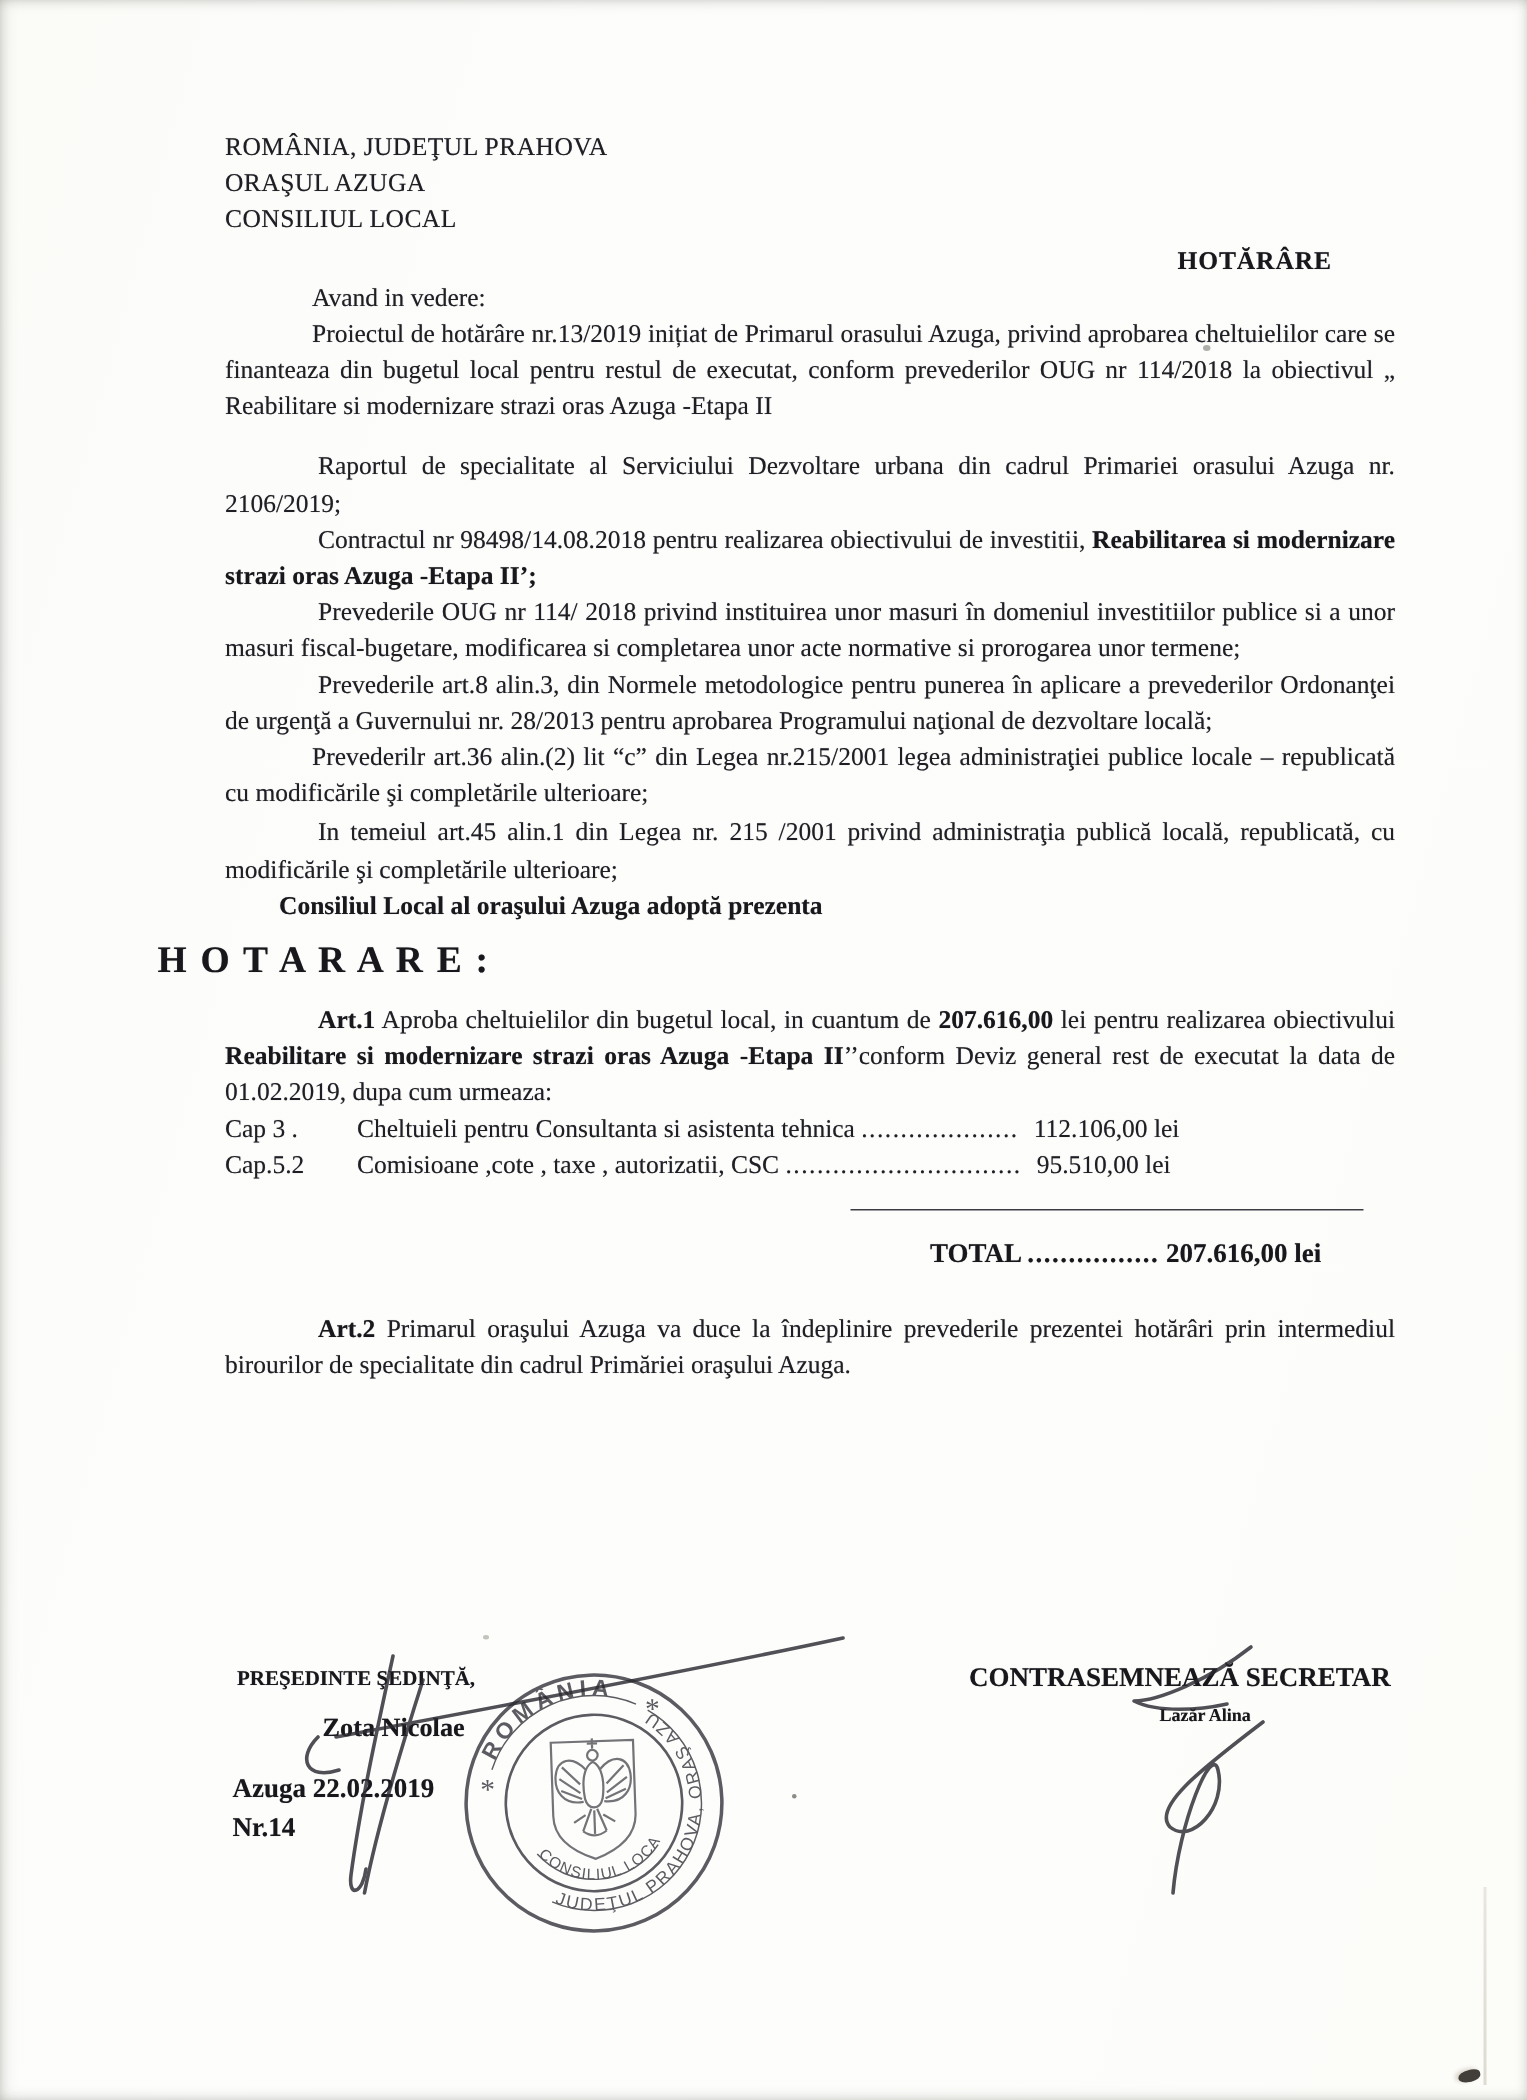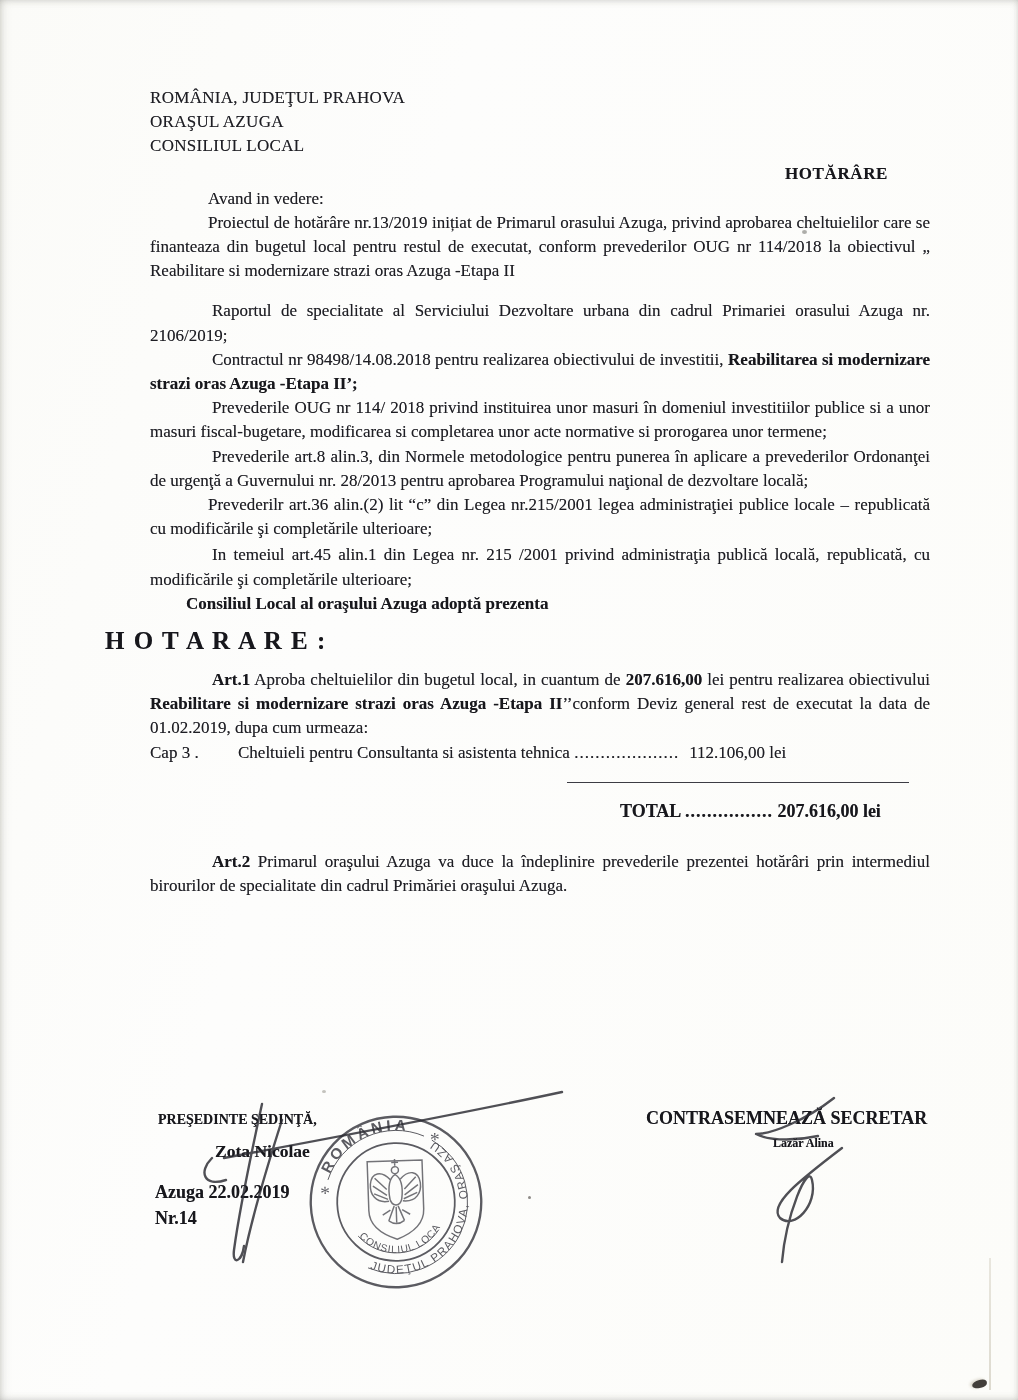--- a/index.html
+++ b/index.html
@@ -72,20 +72,23 @@
     <p class="indent2 tx" style="margin-top:2px;">In temeiul art.45 alin.1 din Legea nr. 215 /2001 privind administraţia publică locală, republicată, cu modificările şi completările ulterioare;</p>
     <p class="consiliul tx">Consiliul Local al oraşului Azuga adoptă prezenta</p>
 
     <div class="decision-title tx">H O T A R A R E :</div>
 
     <p class="art1 indent2 tx"><b>Art.1</b><span> Aproba cheltuielilor din bugetul local, in cuantum de </span><b>207.616,00</b><span> lei pentru realizarea obiectivului </span><b>Reabilitare si modernizare strazi oras Azuga -Etapa II</b><span>’’conform Deviz general rest de executat la data de 01.02.2019, dupa cum urmeaza:</span></p>
 
     <div class="cap-row tx">
       <span class="cap-label">Cap 3 .</span><span>Cheltuieli pentru Consultanta si asistenta tehnica </span><span class="cap-dots">....................</span><span class="cap-amount">112.106,00 lei</span>
     </div>
+    <div class="cap-row tx">
+      <span class="cap-label">Cap.5.2</span><span>Comisioane ,cote , taxe , autorizatii, CSC </span><span class="cap-dots">..............................</span><span class="cap-amount">95.510,00 lei</span>
+    </div>
 
     <div class="total-rule"></div>
     <div class="total-line tx">
       <span>TOTAL</span>
       <span class="cap-dots">................</span>
       <span>207.616,00 lei</span>
     </div>
 
     <p class="art2 indent2 tx"><b>Art.2</b><span>  Primarul oraşului Azuga va duce la îndeplinire prevederile prezentei hotărâri prin intermediul birourilor de specialitate din cadrul Primăriei oraşului Azuga.</span></p>
   </div>

